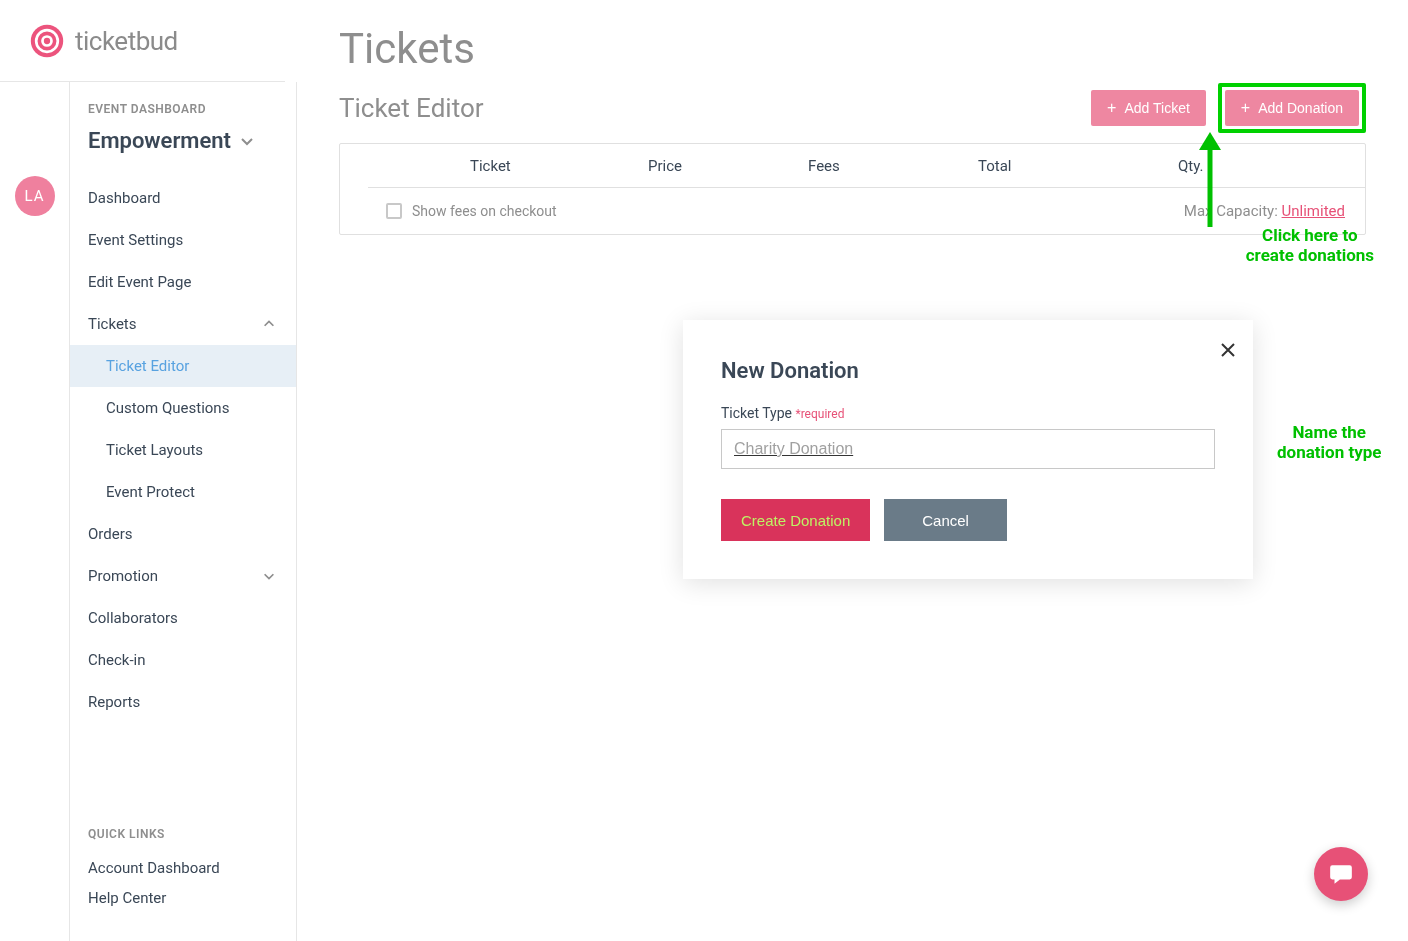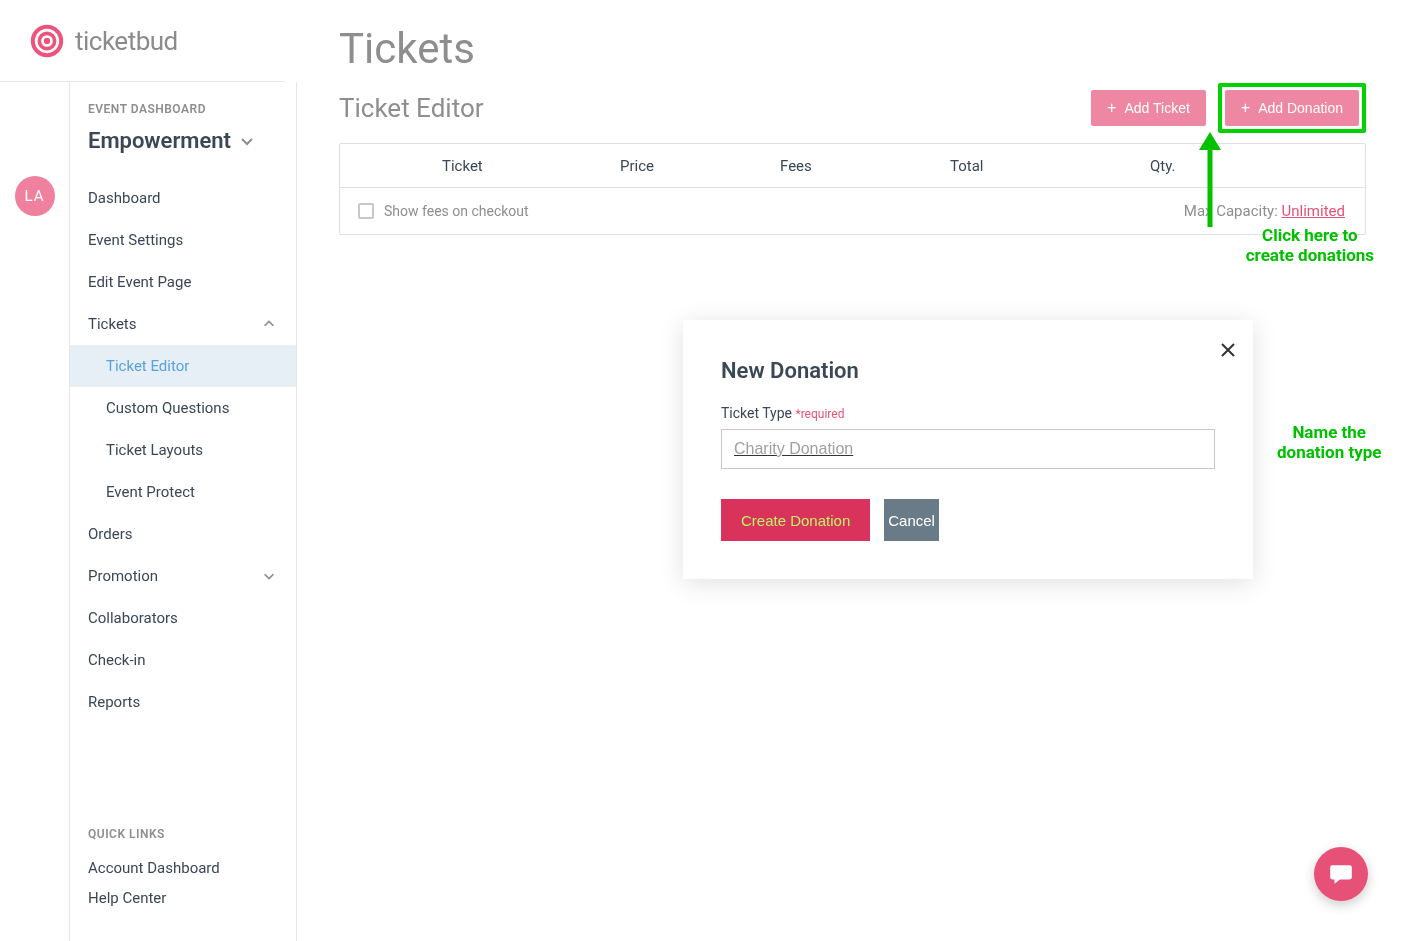--- a/index.html
+++ b/index.html
@@ -35,21 +35,21 @@
     .quick-link { color: #3a4756; font-size: 15px; padding: 6px 0; cursor: pointer; }
 
     .page-title { font-size: 42px; color: #8e8e8e; font-weight: 400; margin-bottom: 10px; }
     .subtitle-row { display: flex; justify-content: space-between; align-items: center; margin-bottom: 10px; }
     .subtitle { font-size: 26px; color: #8e8e8e; font-weight: 400; }
     .action-buttons { display: flex; gap: 12px; align-items: center; }
     .btn-pink { background: #ee87a1; color: #fff; border: none; height: 36px; padding: 0 16px; font-size: 14px; display: inline-flex; align-items: center; gap: 8px; cursor: pointer; border-radius: 2px; }
     .btn-pink .plus { font-size: 16px; font-weight: 300; }
     .highlight-box { border: 4px solid #00d100; padding: 3px; border-radius: 2px; display: inline-flex; }
 
-    .editor-box { border: 1px solid #e0e0e0; border-radius: 2px; }
+    .editor-box { border: 1px solid #e0e0e0; border-radius: 2px; padding-left: 28px; }
     .table-header { display: flex; height: 44px; align-items: center; border-bottom: 1px solid #e0e0e0; color: #3a4756; font-size: 15px; }
     .th-ticket { width: 280px; padding-left: 102px; }
     .th-price { width: 160px; text-align: left; }
     .th-fees { width: 170px; text-align: left; }
     .th-total { width: 160px; text-align: left; }
     .th-qty { flex: 1; padding-left: 40px; }
     .footer-row { display: flex; justify-content: space-between; align-items: center; padding: 14px 20px 14px 18px; font-size: 14px; color: #8e8e8e; }
     .checkbox-wrap { display: flex; align-items: center; gap: 10px; }
     .checkbox-box { width: 16px; height: 16px; border: 2px solid #c8c8c8; border-radius: 2px; }
     .max-cap { color: #8e8e8e; font-size: 15px; }
@@ -58,21 +58,21 @@
     
     .modal { position: absolute; left: 386px; top: 320px; width: 570px; background: #fff; box-shadow: 0 4px 24px rgba(0,0,0,0.12); padding: 38px 38px 38px 38px; }
     .modal-close { position: absolute; top: 18px; right: 18px; font-size: 20px; color: #333; cursor: pointer; }
     .modal-title { font-size: 22px; color: #3a4756; font-weight: 600; margin-bottom: 22px; }
     .field-label { font-size: 14px; color: #3a4756; margin-bottom: 8px; }
     .field-label .req { color: #e75177; font-size: 12px; }
     .text-input { width: 100%; height: 40px; border: 1px solid #c8c8c8; padding: 0 12px; font-size: 16px; color: #333; outline: none; text-decoration: underline; }
     .text-input::placeholder { color: #a0a0a0; }
     .modal-actions { display: flex; gap: 14px; margin-top: 30px; }
     .btn-primary { background: #d9335b; color: #bef264; border: none; height: 42px; padding: 0 20px; font-size: 15px; cursor: pointer; }
-    .btn-secondary { background: #6a7b88; color: #fff; border: none; height: 42px; padding: 0 4px; font-size: 15px; cursor: pointer; }
+    .btn-secondary { background: #6a7b88; color: #fff; border: none; height: 42px; padding: 0 38px; font-size: 15px; cursor: pointer; }
 
     
     .annotation { position: absolute; color: #00c000; font-weight: 700; font-size: 17px; text-align: center; line-height: 1.2; }
     .anno-arrow-up { position: absolute; }
     .anno-arrow-left { position: absolute; }
     .anno1 { right: 34px; top: 225px; }
     .anno2 { left: 980px; top: 422px; }
 
     
     .chat-bubble { position: fixed; right: 40px; bottom: 40px; width: 54px; height: 54px; background: #e75177; border-radius: 50%; display: flex; align-items: center; justify-content: center; cursor: pointer; box-shadow: 0 4px 12px rgba(0,0,0,0.2); }

